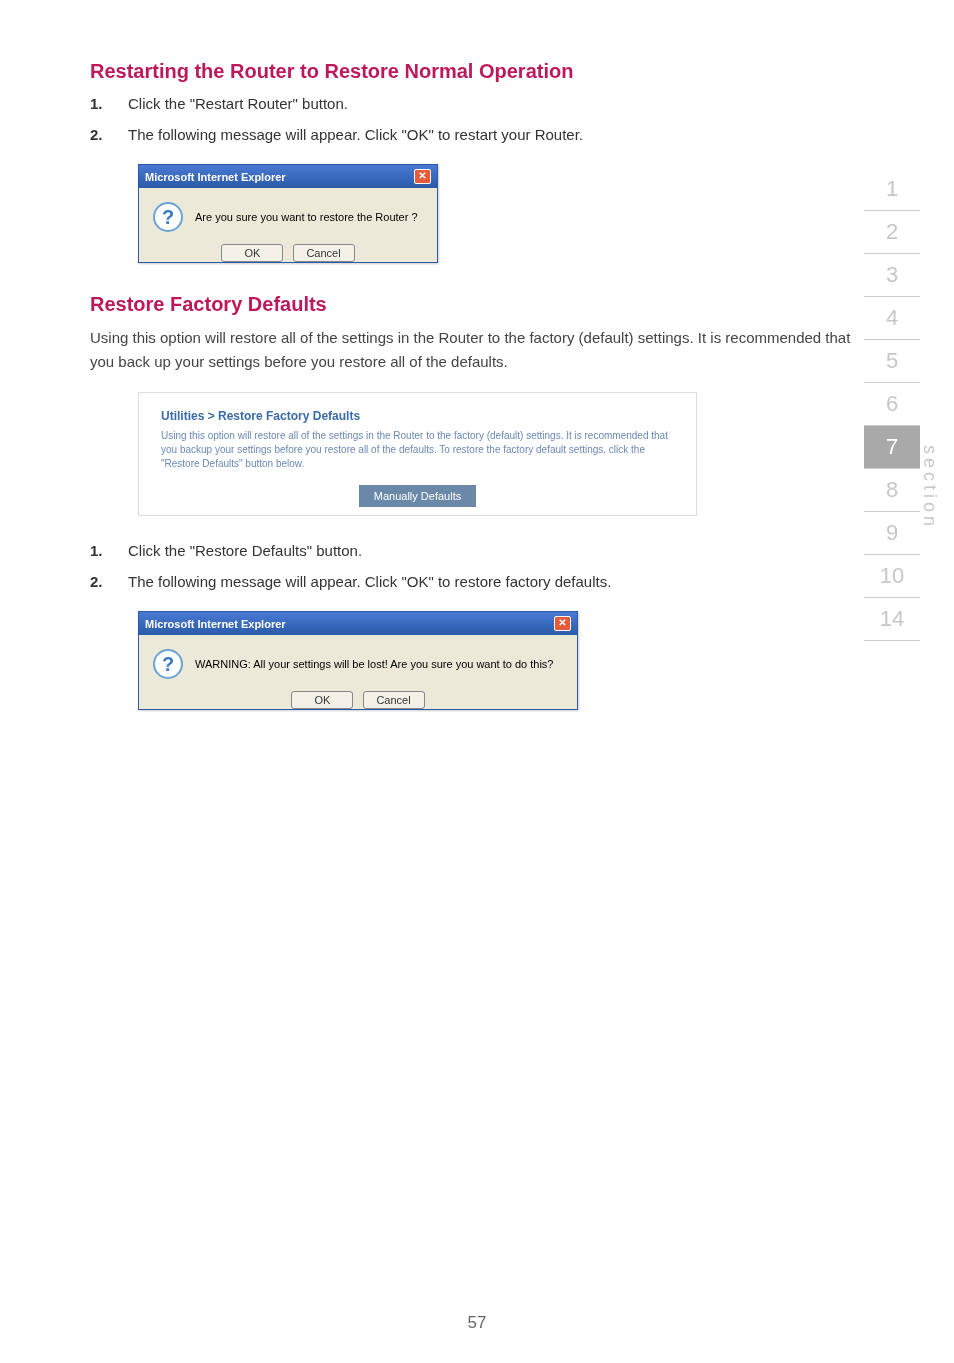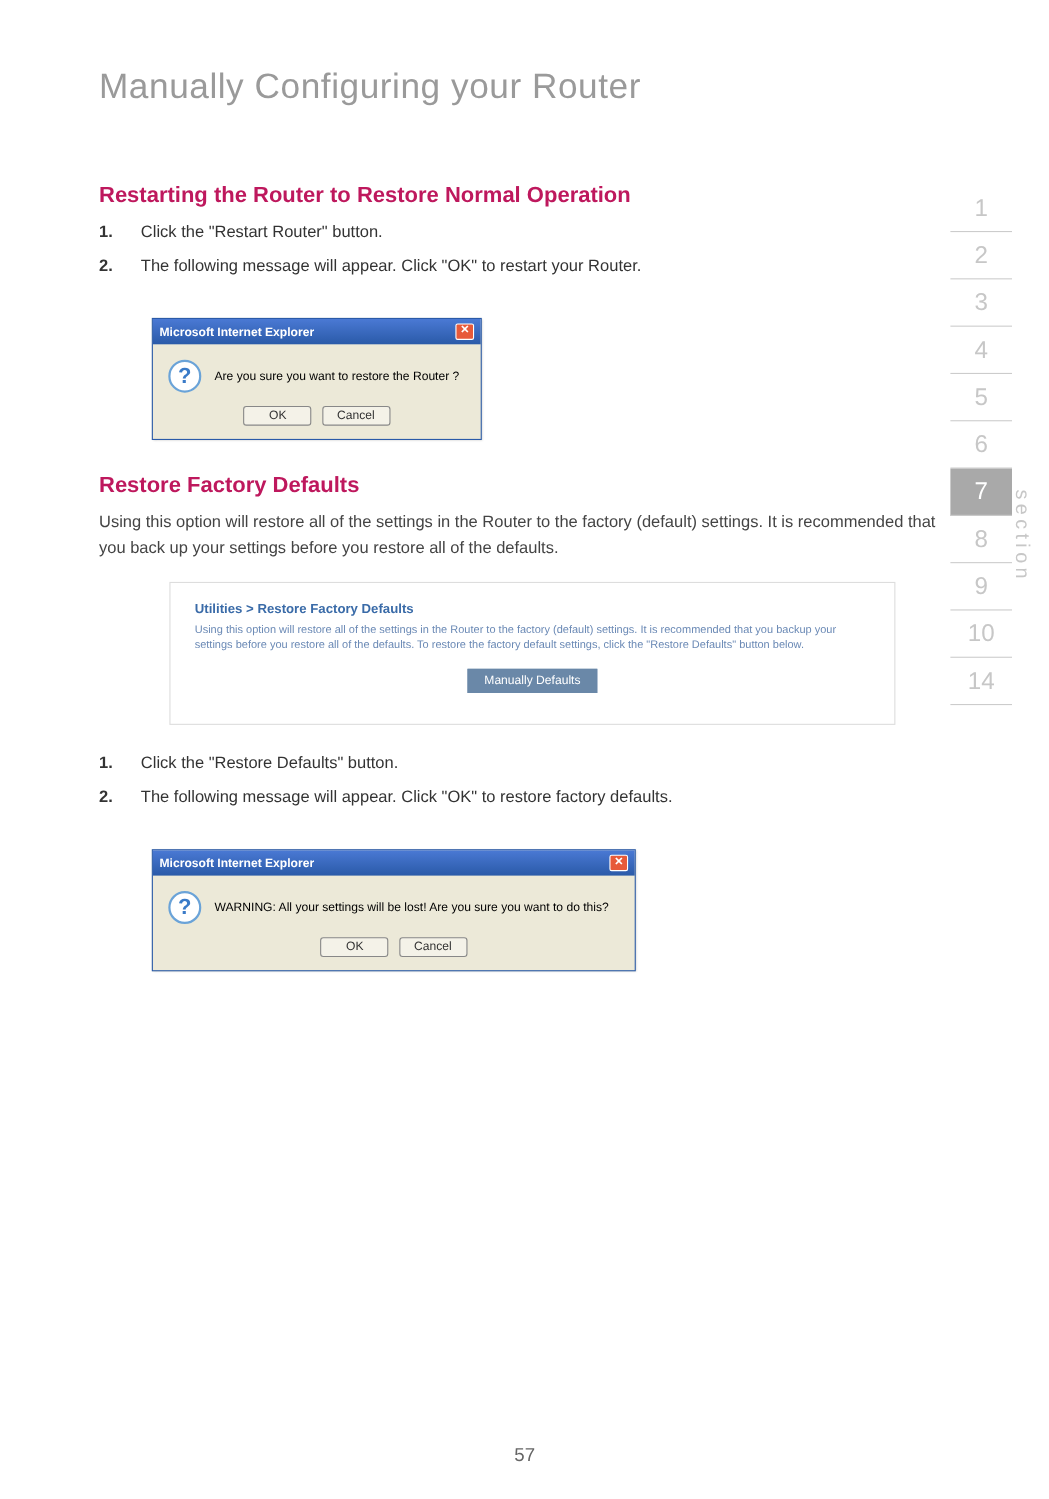--- a/index.html
+++ b/index.html
@@ -55,21 +55,20 @@
     margin: 18px 0 30px 48px;
   }
 
   
   .win-dialog {
     border: 1px solid #2a5aa8;
     background: #ece9d8;
     box-shadow: 1px 1px 2px rgba(0,0,0,0.2);
     display: inline-block;
     font-size: 11px;
-    margin-top: 18px;
   }
   .win-titlebar {
     background: linear-gradient(#4a79d4, #2a5aa8);
     color: #fff;
     font-weight: bold;
     padding: 4px 6px;
     display: flex;
     justify-content: space-between;
     align-items: center;
   }
@@ -104,42 +103,42 @@
     text-align: center;
     line-height: 26px;
     flex-shrink: 0;
   }
   .win-msg {
     font-size: 11px;
     color: #000;
   }
   .win-buttons {
     text-align: center;
-    padding: 2px 0 12px 0;
+    padding: 2px 0 0 0;
   }
   .win-btn {
     display: inline-block;
     min-width: 62px;
     padding: 2px 10px;
     font-size: 11px;
     background: #f4f2e8;
     border: 1px solid #888;
     border-radius: 3px;
     margin: 0 3px;
     cursor: pointer;
     text-align: center;
   }
 
   
   .admin-panel {
-    width: 660px;
+    width: 559px;
     border: 1px solid #ddd;
     background: #fff;
-    margin: 0 0 24px 64px;
-    padding: 16px 22px 28px 22px;
+    margin: 0 0 24px 48px;
+    padding: 16px 22px 8px 22px;
     font-family: Verdana, Arial, sans-serif;
   }
   .admin-title {
     color: #3a6ba8;
     font-weight: bold;
     font-size: 12px;
     margin-bottom: 6px;
   }
   .admin-desc {
     font-size: 10px;
@@ -195,21 +194,20 @@
     text-align: center;
     font-size: 17px;
     color: #666;
     left: 0;
   }
 </style>
 </head>
 <body>
 
 <div class="page">
-  <h1 class="title">Manually Configuring your Router</h1>
 
   <h2 class="section-heading">Restarting the Router to Restore Normal Operation</h2>
 
   <div class="numbered-item">
     <div class="num">1.</div>
     <div class="text">Click the "Restart Router" button.</div>
   </div>
   <div class="numbered-item">
     <div class="num">2.</div>
     <div class="text">The following message will appear. Click "OK" to restart your Router.</div>

